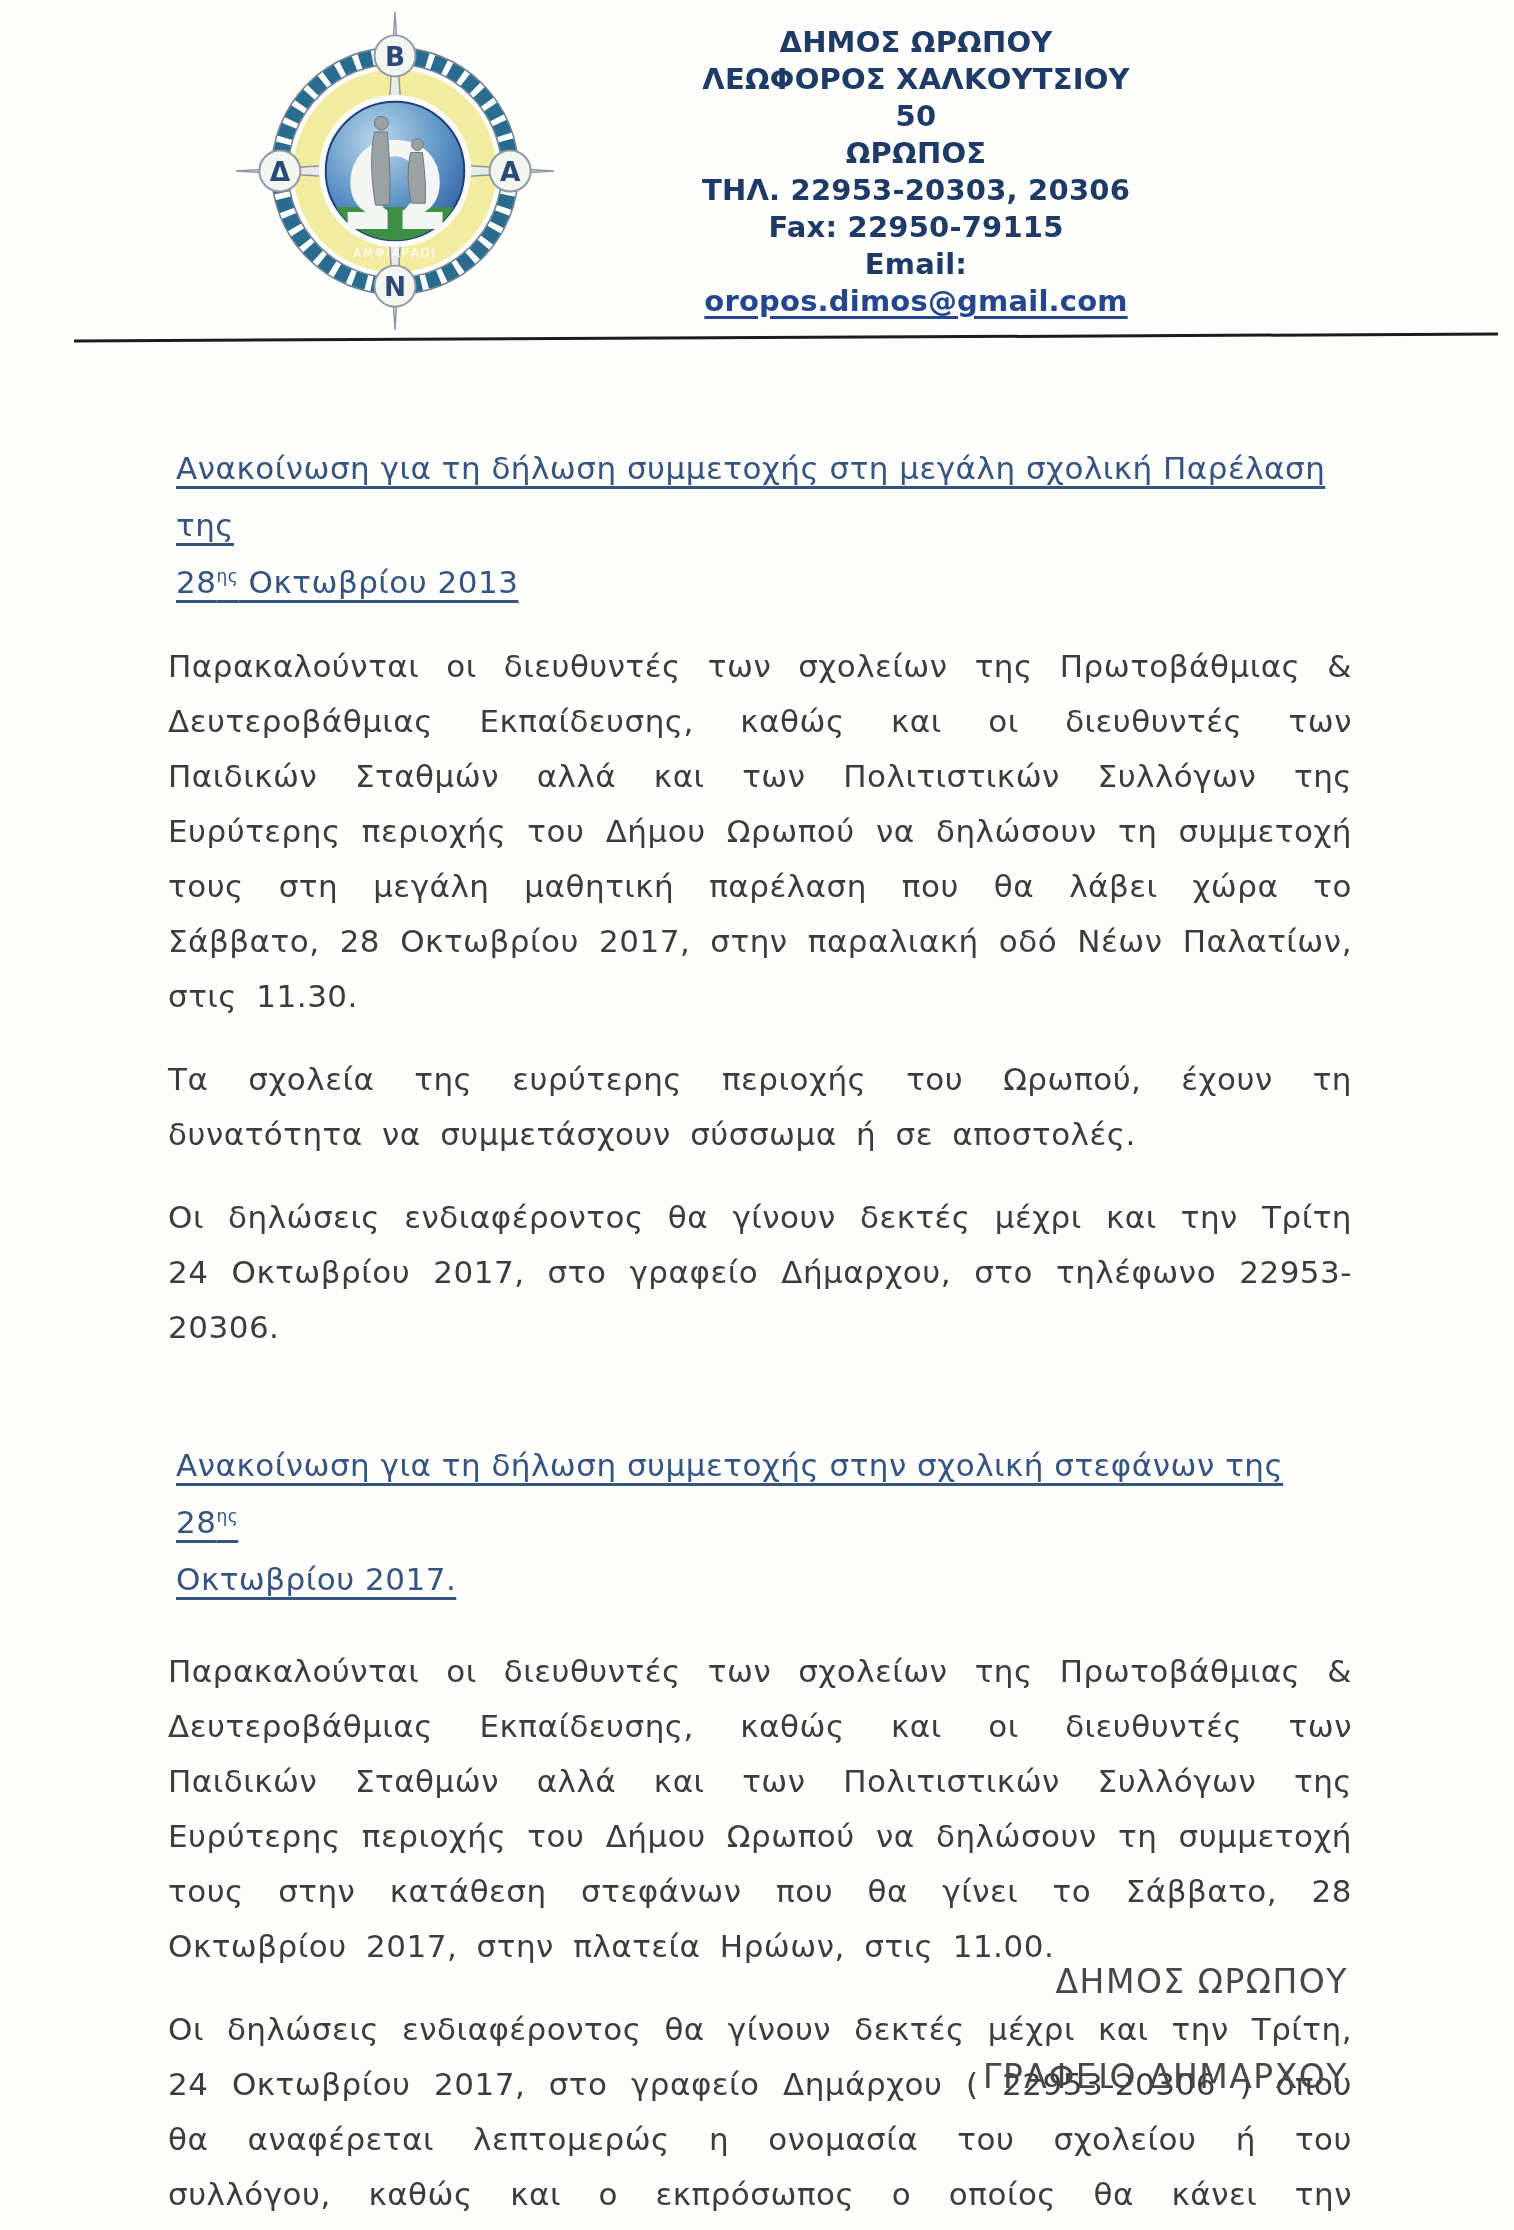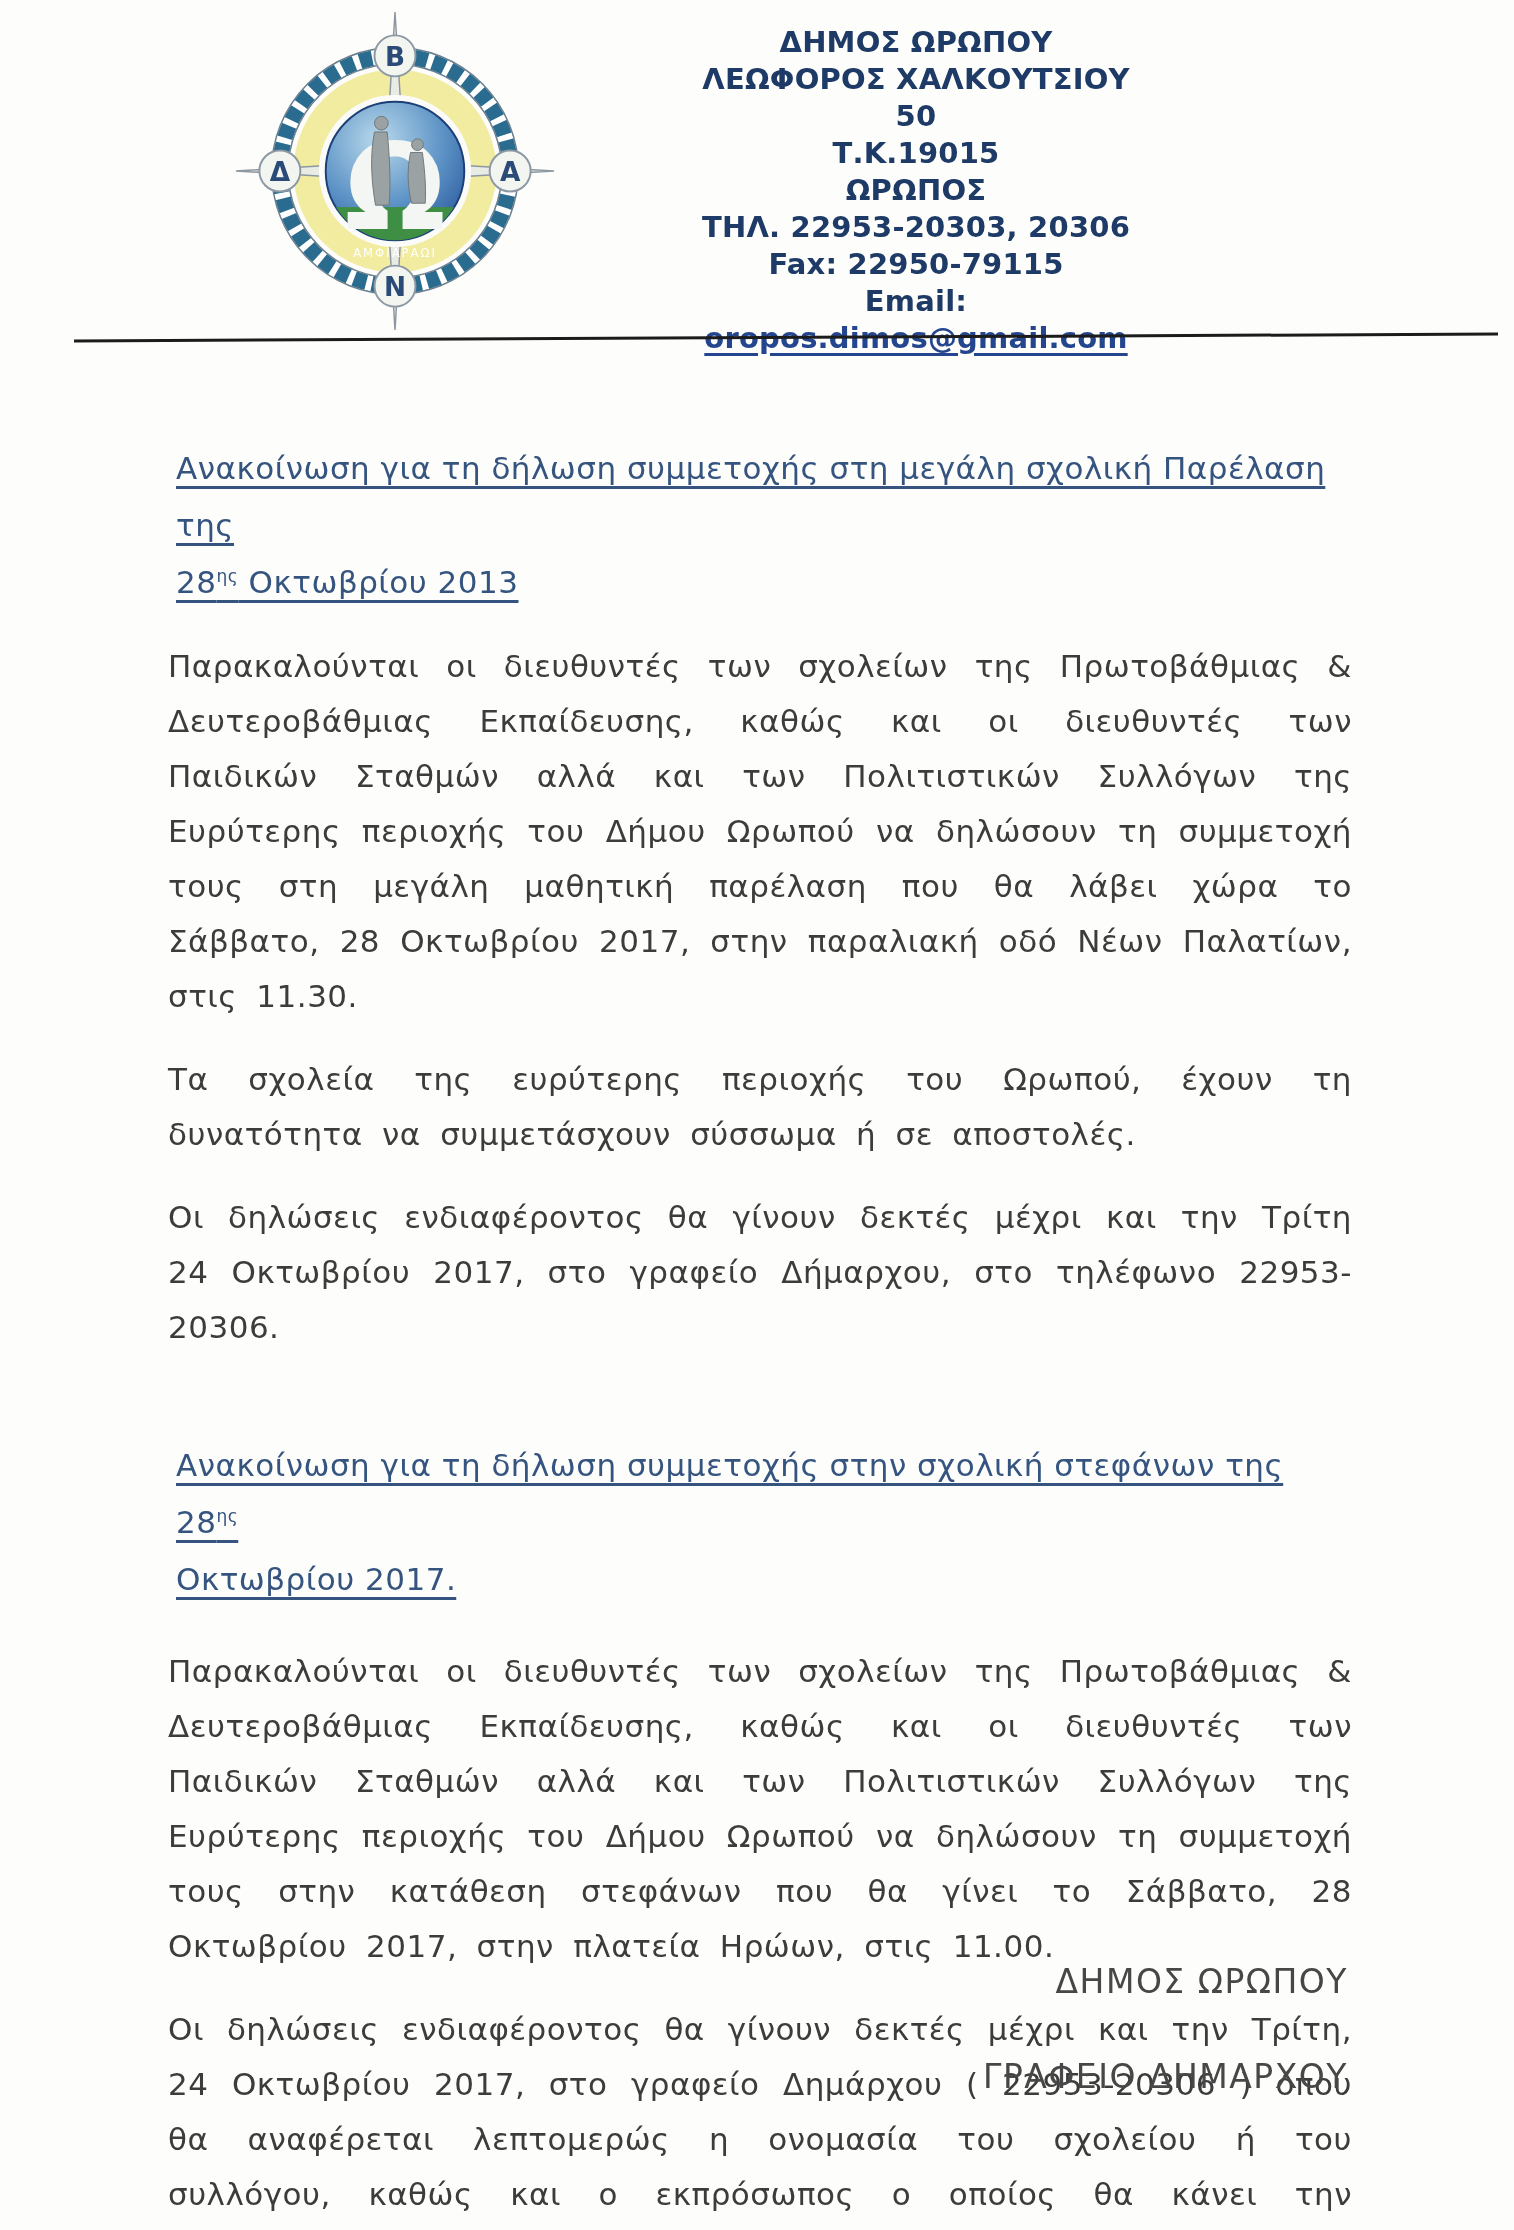--- a/index.html
+++ b/index.html
@@ -116,21 +116,20 @@
         <circle cx="188" cy="138" r="6"></circle>
         <path d="M181,146 C177,164 178,182 182,198 L196,198 C197,180 195,160 193,146 Z"></path>
       </g>
       <text x="165" y="253" font-size="12" letter-spacing="2" fill="#ffffff" text-anchor="middle">ΑΜΦΙΑΡΑΩΙ</text>
     </svg>
   </div>
 
   <div class="contact">
     <div>ΔΗΜΟΣ ΩΡΩΠΟΥ</div>
     <div>ΛΕΩΦΟΡΟΣ ΧΑΛΚΟΥΤΣΙΟΥ 50</div>
-    <div>Τ.Κ.19015</div>
     <div>ΩΡΩΠΟΣ</div>
     <div>ΤΗΛ. 22953-20303, 20306</div>
     <div>Fax: 22950-79115</div>
     <div><span>Email: </span><span class="email">oropos.dimos@gmail.com</span></div>
   </div>
 
   <div class="rule"></div>
 
   <div class="content">
 

